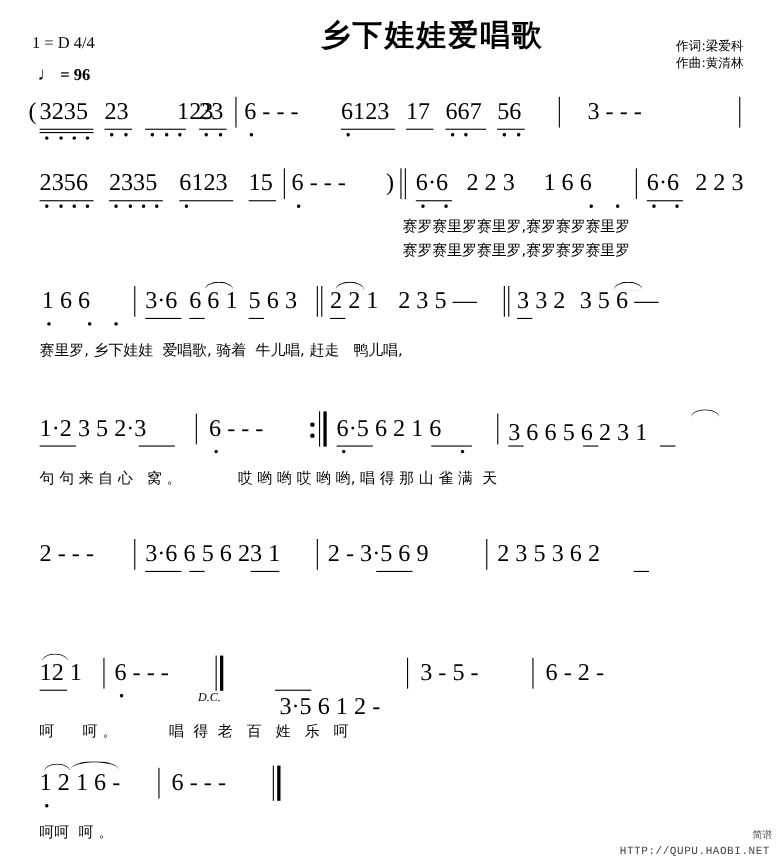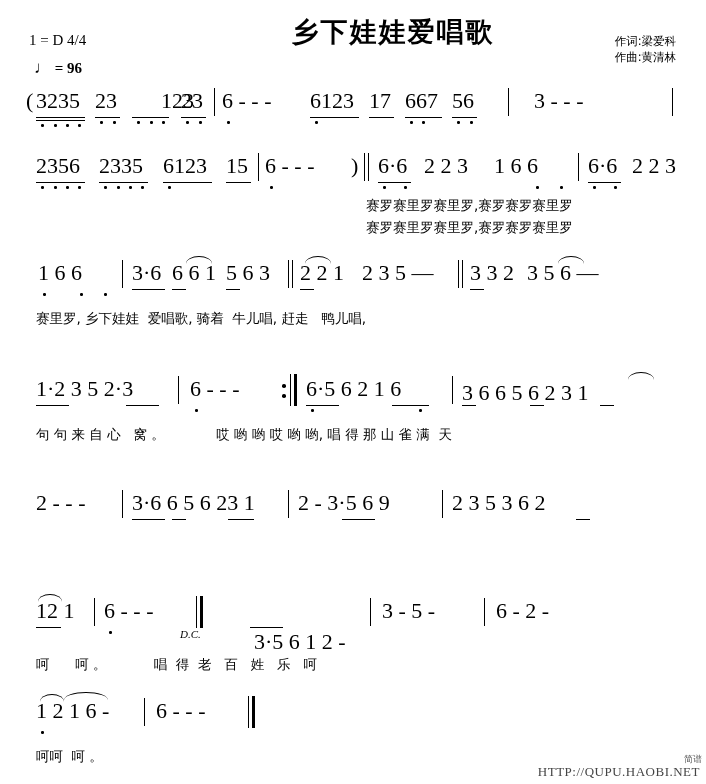--- a/index.html
+++ b/index.html
@@ -56,22 +56,22 @@
 
   
   .g{position:absolute;white-space:pre;}
   .num{font-family:"Liberation Serif", serif;font-size:22px;line-height:22px;}
   .bar{position:absolute;width:1px;background:#000;}
   .ul{position:absolute;height:1px;background:#000;}
   .dot{position:absolute;width:2.5px;height:2.5px;border-radius:50%;background:#000;}
   .tie{position:absolute;border-top:1.3px solid #000;border-radius:50%/100% 100% 0 0;height:7px;border-left:none;border-right:none;border-bottom:none;}
   .footer{
     position:absolute;right:6px;bottom:4px;
-    font-family:Liberation Serif, serif;
-    font-size:13px;color:#444;letter-spacing:.5px;
+    font-family:Liberation Mono, monospace;
+    font-size:10px;color:#444;letter-spacing:.5px;
   }
   .sidemark{
     position:absolute;right:4px;bottom:18px;
     font-family:"DejaVu Sans", sans-serif;
     font-size:9px;color:#555;
   }
 </style>
 </head>
 <body>
 

